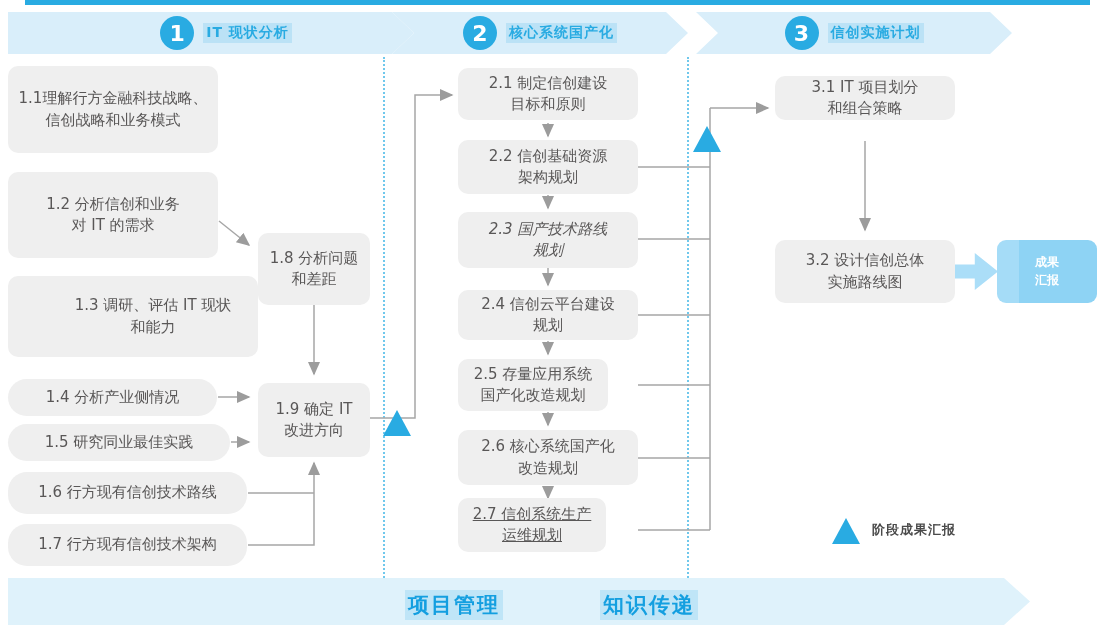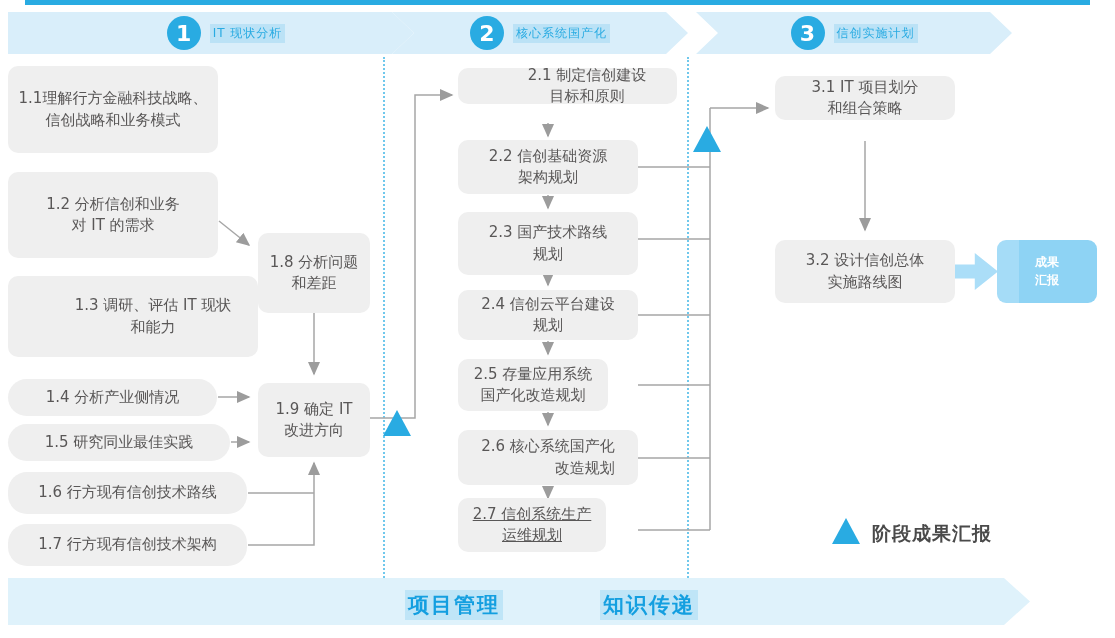--- a/index.html
+++ b/index.html
@@ -9,39 +9,39 @@
   }
   
   .top-stripe{position:absolute;left:25px;top:0;width:1065px;height:5px;background:#29ABE2;}
   
   .band{position:absolute;top:12px;height:42px;background:#D9EEFA;display:flex;align-items:center;justify-content:center;gap:9px;}
   .band1{left:8px;width:376px;clip-path:polygon(0 0,calc(100% - 22px) 0,100% 50%,calc(100% - 22px) 100%,0 100%);padding-left:30px;}
   .band2{left:392px;width:296px;clip-path:polygon(0 0,calc(100% - 22px) 0,100% 50%,calc(100% - 22px) 100%,0 100%,22px 50%);}
   .band3{left:696px;width:316px;clip-path:polygon(0 0,calc(100% - 22px) 0,100% 50%,calc(100% - 22px) 100%,0 100%,22px 50%);}
   .num-circle{width:34px;height:34px;border-radius:50%;background:#29ABE2;color:#fff;font-size:22px;font-weight:bold;
     display:flex;align-items:center;justify-content:center;flex:0 0 auto;}
-  .band-label{color:#29ABE2;font-size:12px;font-weight:normal;letter-spacing:1px;background:rgba(120,200,240,.30);padding:1px 3px;white-space:nowrap;}
+  .band-label{color:#29ABE2;font-size:14px;font-weight:bold;letter-spacing:1px;background:rgba(120,200,240,.30);padding:1px 3px;white-space:nowrap;}
   
   .dotted-sep{position:absolute;top:57px;height:521px;width:0;border-left:2px dotted #58BFE9;opacity:.85;}
   
   .gbox{position:absolute;background:#EFEFEF;border-radius:10px;display:flex;align-items:center;justify-content:center;
     color:#595757;font-size:15px;line-height:1.42;text-align:center;}
   .gbox span{white-space:pre-line;}
   .pill{border-radius:19px;}
   
   .tri{position:absolute;width:0;height:0;border-left:14px solid transparent;border-right:14px solid transparent;border-bottom:26px solid #29ABE2;}
   
   .report-box{position:absolute;left:997px;top:240px;width:100px;height:63px;border-radius:9px;
     background:linear-gradient(90deg,#A5DCF7 0%,#A5DCF7 22%,#8ED3F4 22%,#8ED3F4 100%);
     color:#fff;font-size:12px;font-weight:bold;line-height:1.45;display:flex;align-items:center;justify-content:center;text-align:center;}
   .report-box span{white-space:pre-line;}
   .thick-arrow{position:absolute;left:955px;top:253px;width:43px;height:37px;background:#ABDEF8;
     clip-path:polygon(0 31%,46% 31%,46% 0,100% 50%,46% 100%,46% 69%,0 69%);}
   
-  .legend-label{position:absolute;left:872px;top:521px;color:#4A4A4A;font-size:19px;font-weight:bold;letter-spacing:1px;}
+  .legend-label{position:absolute;left:872px;top:521px;color:#4A4A4A;font-size:13px;font-weight:bold;letter-spacing:1px;}
   
   .footer-band{position:absolute;left:8px;top:578px;width:1022px;height:47px;background:#DFF2FB;
     clip-path:polygon(0 0,calc(100% - 26px) 0,100% 50%,calc(100% - 26px) 100%,0 100%);}
   .footer-label{position:absolute;top:590px;color:#149FE0;font-size:21px;font-weight:bold;letter-spacing:2px;background:rgba(120,200,240,.30);padding:1px 3px;}
   .footer-label.f1{left:405px;}
   .footer-label.f2{left:600px;}
   
   #connectors{position:absolute;left:0;top:0;pointer-events:none;}
 </style>
 </head>
@@ -117,50 +117,50 @@
   </div>
   <div class="gbox pill" style="left:8px;top:424px;width:222px;height:37px;">
     <span>1.5 研究同业最佳实践</span>
   </div>
   <div class="gbox pill" style="left:8px;top:472px;width:239px;height:42px;">
     <span>1.6 行方现有信创技术路线</span>
   </div>
   <div class="gbox pill" style="left:8px;top:524px;width:239px;height:42px;">
     <span>1.7 行方现有信创技术架构</span>
   </div>
-  <div class="gbox" style="left:258px;top:233px;width:112px;height:80px;">
+  <div class="gbox" style="left:258px;top:233px;width:112px;height:72px;">
     <span>1.8 分析问题
 和差距</span>
   </div>
   <div class="gbox" style="left:258px;top:383px;width:112px;height:74px;">
     <span>1.9 确定 IT
 改进方向</span>
   </div>
 
-  <div class="gbox" style="left:458px;top:68px;width:180px;height:36px;padding-left:39px;">
+  <div class="gbox" style="left:458px;top:68px;width:180px;height:52px;">
     <span>2.1 制定信创建设
 目标和原则</span>
   </div>
   <div class="gbox" style="left:458px;top:140px;width:180px;height:54px;">
     <span>2.2 信创基础资源
 架构规划</span>
   </div>
-  <div class="gbox" style="left:458px;top:212px;width:180px;height:63px;">
+  <div class="gbox" style="left:458px;top:212px;width:180px;height:56px;font-style:italic;">
     <span>2.3 国产技术路线
 规划</span>
   </div>
   <div class="gbox" style="left:458px;top:290px;width:180px;height:50px;">
     <span>2.4 信创云平台建设
 规划</span>
   </div>
   <div class="gbox" style="left:458px;top:359px;width:150px;height:52px;">
     <span>2.5 存量应用系统
 国产化改造规划</span>
   </div>
-  <div class="gbox" style="left:458px;top:430px;width:180px;height:55px;text-align:right;">
+  <div class="gbox" style="left:458px;top:430px;width:180px;height:55px;">
     <span>2.6 核心系统国产化
 改造规划</span>
   </div>
   <div class="gbox" style="left:458px;top:498px;width:148px;height:54px;text-decoration:underline;">
     <span>2.7 信创系统生产
 运维规划</span>
   </div>
 
   <div class="gbox" style="left:775px;top:76px;width:180px;height:44px;">
     <span>3.1 IT 项目划分

